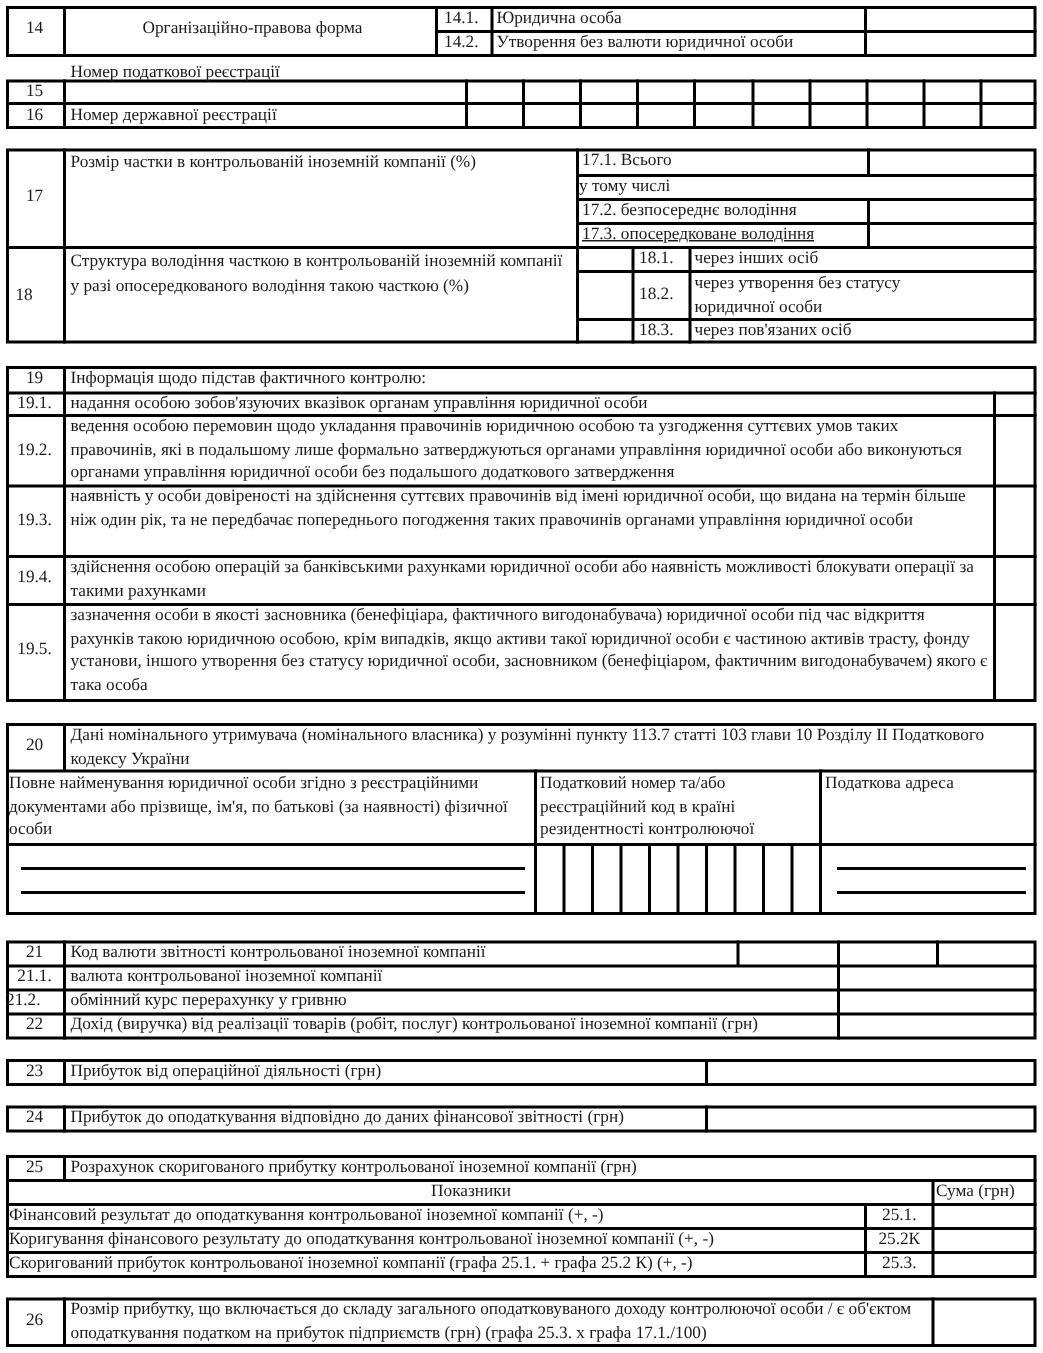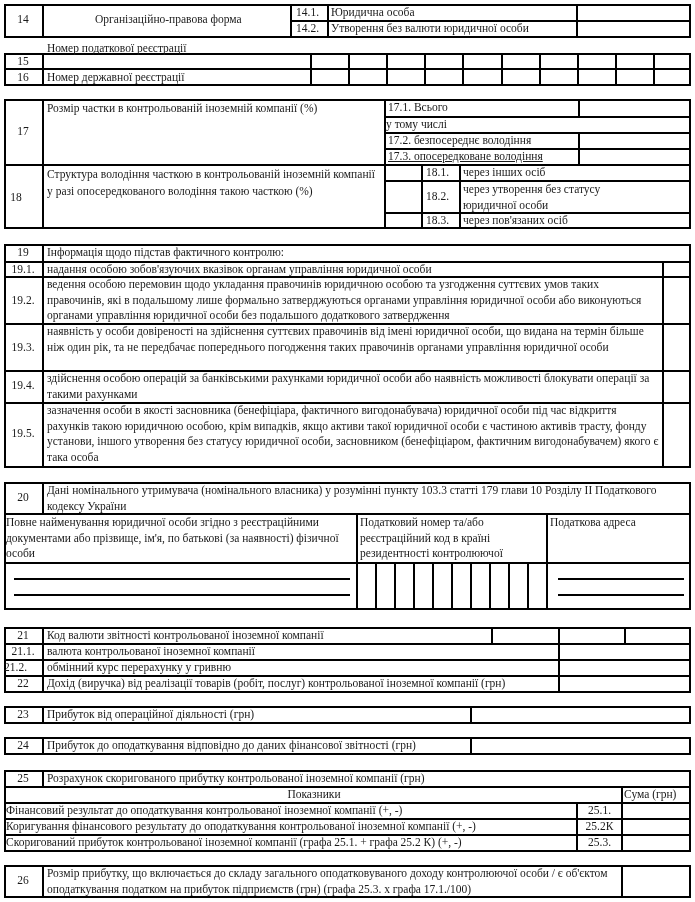--- a/index.html
+++ b/index.html
@@ -123,21 +123,21 @@
 <div class="txt wrap" style="left:47px;top:371px;width:612px;line-height:15.5px;">здійснення особою операцій за банківськими рахунками юридичної особи або наявність можливості блокувати операції за такими рахунками</div>
 <div class="inp" style="left:664px;top:372px;width:25px;height:29px;"></div>
 
 <div class="txt c" style="left:4px;top:426px;width:38px;">19.5.</div>
 <div class="txt wrap" style="left:47px;top:403px;width:612px;line-height:15.5px;">зазначення особи в якості засновника (бенефіціара, фактичного вигодонабувача) юридичної особи під час відкриття рахунків такою юридичною особою, крім випадків, якщо активи такої юридичної особи є частиною активів трасту, фонду установи, іншого утворення без статусу юридичної особи, засновником (бенефіціаром, фактичним вигодонабувачем) якого є така особа</div>
 <div class="inp" style="left:664px;top:404px;width:25px;height:62px;"></div>
 
 <div class="box" style="left:4px;top:482px;width:687px;height:128px;"></div>
 <div class="vl" style="left:42px;top:482px;height:32px;"></div>
 <div class="txt c" style="left:4px;top:490px;width:38px;">20</div>
-<div class="txt wrap" style="left:47px;top:483px;width:640px;line-height:15.5px;">Дані номінального утримувача (номінального власника) у розумінні пункту 103.3 статті 179 глави 10 Розділу II Податкового кодексу України</div>
+<div class="txt wrap" style="left:47px;top:483px;width:640px;line-height:15.5px;">Дані номінального утримувача (номінального власника) у розумінні пункту 113.7 статті 103 глави 10 Розділу II Податкового кодексу України</div>
 <div class="hl" style="left:4px;top:513px;width:687px;"></div>
 <div class="hl" style="left:4px;top:562px;width:687px;"></div>
 <div class="vl" style="left:356px;top:513px;height:97px;"></div>
 <div class="vl" style="left:546px;top:513px;height:97px;"></div>
 <div class="txt wrap" style="left:6px;top:515px;width:348px;line-height:15.5px;">Повне найменування юридичної особи згідно з реєстраційними документами або прізвище, ім'я, по батькові (за наявності) фізичної особи</div>
 <div class="txt wrap" style="left:360px;top:515px;width:184px;line-height:15.5px;">Податковий номер та/або реєстраційний код в країні резидентності контролюючої</div>
 <div class="txt" style="left:550px;top:515px;">Податкова адреса</div>
 <div class="hl" style="left:14px;top:578px;width:336px;"></div>
 <div class="hl" style="left:14px;top:594px;width:336px;"></div>
 <div id="grid20">

